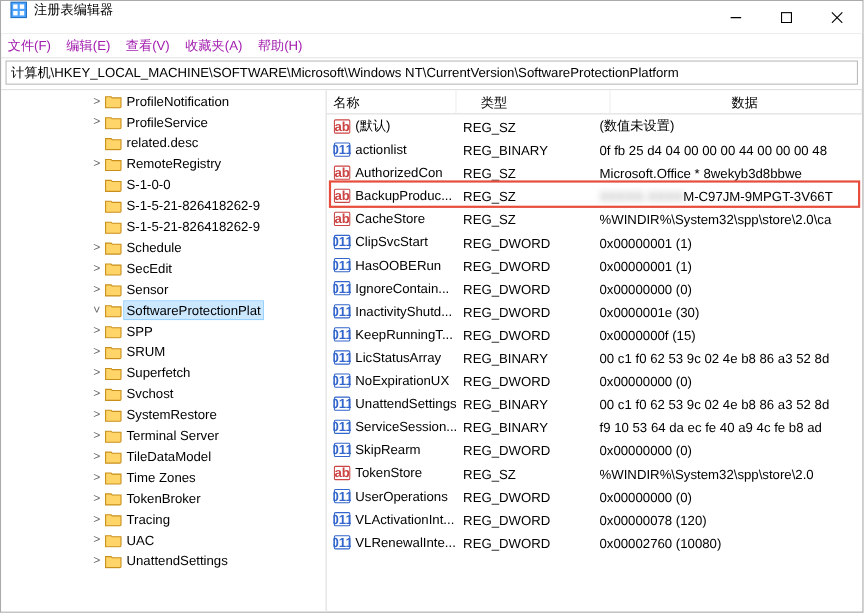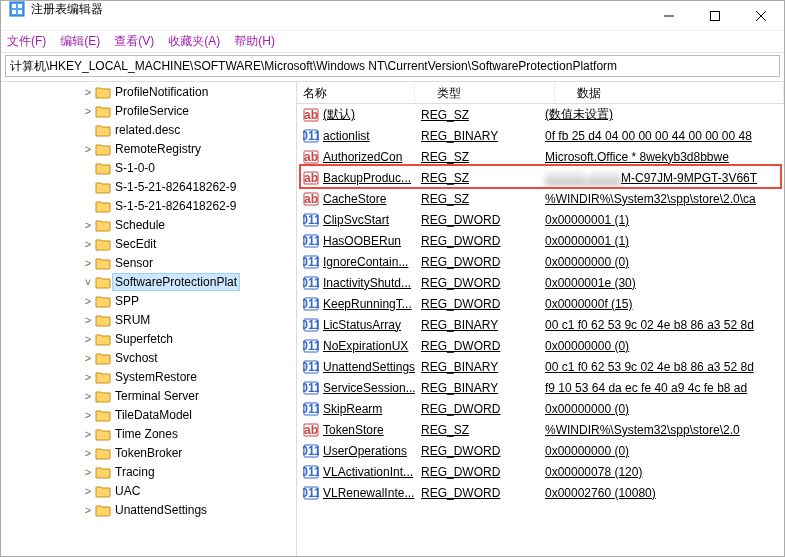--- a/index.html
+++ b/index.html
@@ -17,23 +17,23 @@
 .treeitem { display: flex; align-items: center; height: 19px; font-size: 12px; white-space: nowrap; padding-right:4px; }
 .treeitem .exp { width:14px; text-align:center; color:#666; font-size:11px; }
 .treeitem .foldicon { width:16px; height:14px; margin-right:2px; display:inline-flex; align-items:center; }
 .treeitem .label { padding:1px 2px; }
 .treeitem.sel .label { background:#cce8ff; outline:1px solid #99d1ff; }
 .right { flex: 1; display:flex; flex-direction:column; overflow:hidden; position:relative; }
 .colhead { height:22px; display:flex; border-bottom:1px solid #ddd; background:#fff;gap:16px; }
 .colhead > div { padding:3px 6px; border-right:1px solid #eee; font-size:12px; }
 .col-name { width:118px; }
 .col-type { width:124px; }
-.col-data { flex:1; }
+.col-data { flex:1;text-align:center; }
 .rows { flex:1; overflow:auto; }
-.row { display:flex; height:21px; align-items:center;text-decoration:underline; }
+.row { display:flex; height:21px; align-items:flex-end; }
 .row .rcell { padding:2px 6px; white-space:nowrap; overflow:hidden; text-overflow:ellipsis; }
 .row .rname { width:118px; display:flex; align-items:center; gap:4px; }
 .row .rtype { width:124px; }
 .row .rdata { flex:1; }
 .hlbox { position:absolute; border:2px solid #e74c3c; pointer-events:none; }
 .valicon { width:16px; height:16px; display:inline-flex; align-items:center; justify-content:center; }
 .blur { filter: blur(3px); color:#999; }
 svg { display:block; }
 ::-webkit-scrollbar { width:17px; height:17px; }
 ::-webkit-scrollbar-track { background:#f0f0f0; }

